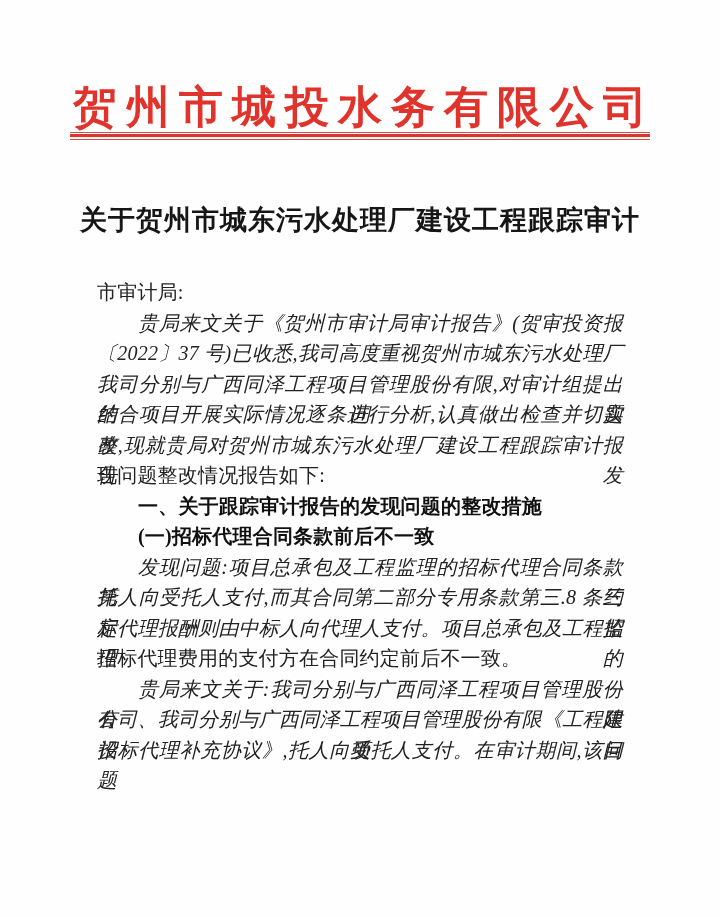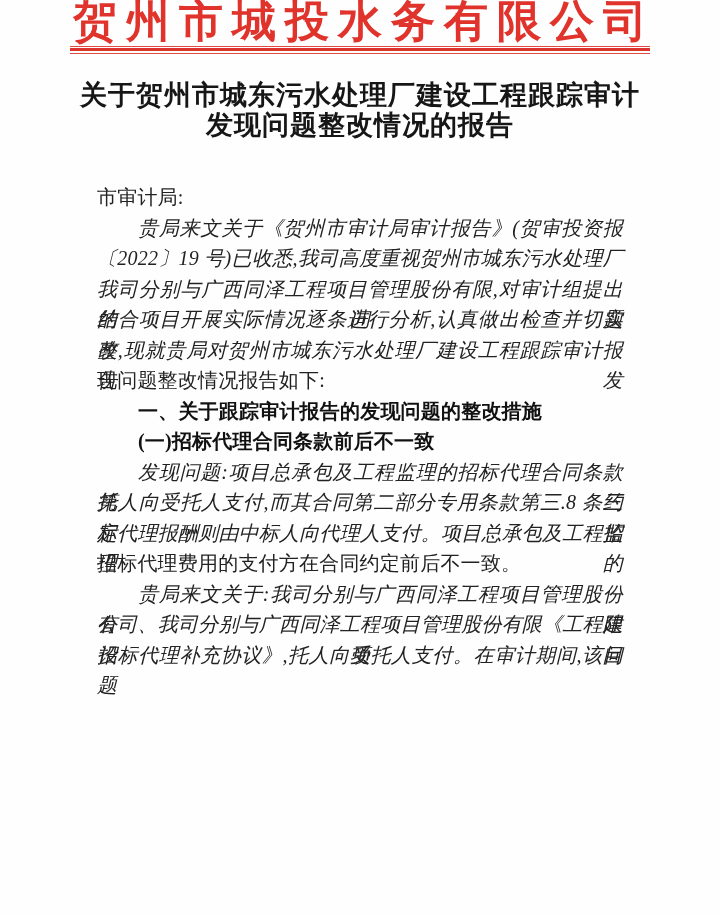--- a/index.html
+++ b/index.html
@@ -14,20 +14,21 @@
     font-family: "Liberation Serif", "DejaVu Serif", serif;
   }
   .page {
     position: relative;
     width: 720px;
     height: 917px;
     background: #fefefe;
   }
   
   .masthead {
+    padding-top: 86px;
     text-align: center;
     font-size: 44px;
     line-height: 44px;
     font-weight: bold;
     letter-spacing: 9px;
     white-space: nowrap;
     color: #e0332c;
     text-indent: 9px; 
   }
   
@@ -42,21 +43,21 @@
   .rule-thick {
     height: 3px;
     background: #dc352e;
     margin-top: 1px;
   }
   .rule-thin.last {
     margin-top: 2px;
   }
   
   .doc-title {
-    margin-top: 26px;
+    margin-top: 65px;
     text-align: center;
     font-weight: bold;
     font-size: 27px;
     line-height: 30px;
     color: #161616;
     letter-spacing: 1px;
   }
   
   .doc-body {
     width: 526px;
@@ -95,27 +96,26 @@
   <div class="masthead">贺州市城投水务有限公司</div>
 
   <div class="rule-band">
     <div class="rule-thin"></div>
     <div class="rule-thick"></div>
     <div class="rule-thin last"></div>
   </div>
 
   <div class="doc-title">
     <div>关于贺州市城东污水处理厂建设工程跟踪审计</div>
-    <div>发现问题整改情况的报告</div>
   </div>
 
   <div class="doc-body">
       <div class="bline">市审计局:</div>
       <div class="bline indent just">贵局来文关于《贺州市审计局审计报告》(贺审投资报</div>
-      <div class="bline just">〔2022〕19 号)已收悉,我司高度重视贺州市城东污水处理厂</div>
+      <div class="bline just">〔2022〕37 号)已收悉,我司高度重视贺州市城东污水处理厂</div>
       <div class="bline just">我司分别与广西同泽工程项目管理股份有限,对审计组提出的问题</div>
       <div class="bline just">结合项目开展实际情况逐条进行分析,认真做出检查并切实整</div>
       <div class="bline just">改,现就贵局对贺州市城东污水处理厂建设工程跟踪审计报告发</div>
       <div class="bline">现问题整改情况报告如下:</div>
       <div class="bline bold indent">一、关于跟踪审计报告的发现问题的整改措施</div>
       <div class="bline bold indent">(一)招标代理合同条款前后不一致</div>
       <div class="bline indent just">发现问题:项目总承包及工程监理的招标代理合同条款第三</div>
       <div class="bline just">托人向受托人支付,而其合同第二部分专用条款第三.8 条约定招</div>
       <div class="bline just">标代理报酬则由中标人向代理人支付。项目总承包及工程监理的</div>
       <div class="bline">招标代理费用的支付方在合同约定前后不一致。</div>

